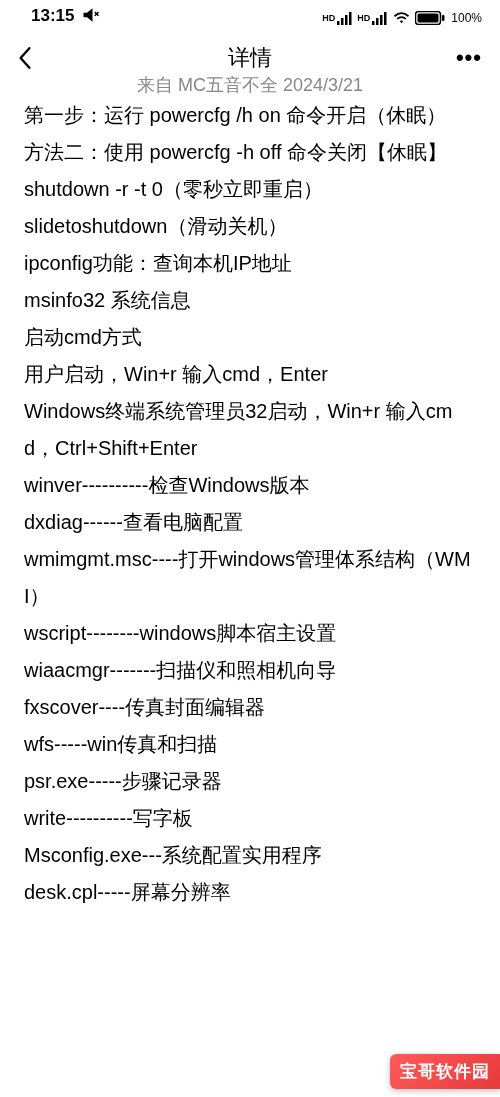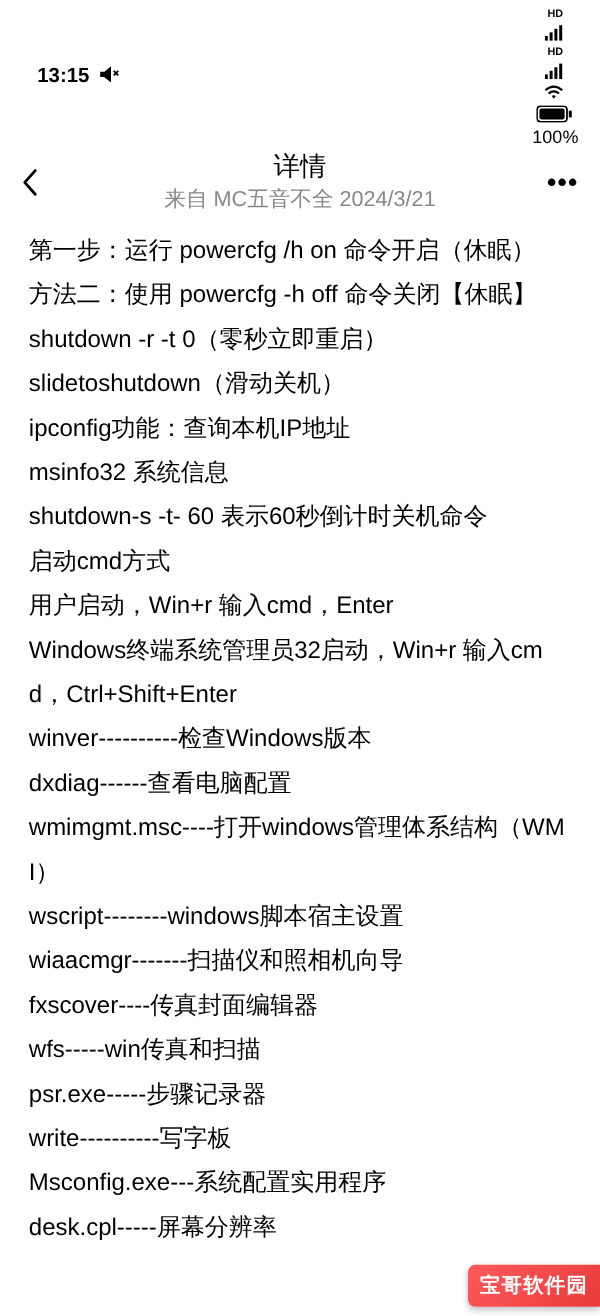--- a/index.html
+++ b/index.html
@@ -28,33 +28,31 @@
       display: flex;
       align-items: flex-start;
       gap: 8px;
       margin-left: 13px;
     }
     .status-right {
       display: flex;
       align-items: center;
       gap: 4px;
       font-size: 15px;
-      flex-direction: column;
     }
     .status-right svg {
       display: block;
     }
     .battery-text {
-      font-size: 15px;
+      font-size: 12px;
       font-weight: 500;
       margin-left: 2px;
     }
     .nav-bar {
       display: flex;
-      align-items: center;
       justify-content: space-between;
       padding: 12px 18px 8px 18px;
       position: relative;
     }
     .back-btn {
       width: 30px;
       display: flex;
       align-items: center;
       justify-content: flex-start;
     }
@@ -172,21 +170,20 @@
   </div>
 </div>
 
 <div class="content">
   <p>第一步：运行 powercfg /h on 命令开启（休眠）</p>
   <p>方法二：使用 powercfg -h off 命令关闭【休眠】</p>
   <p>shutdown -r -t 0（零秒立即重启）</p>
   <p>slidetoshutdown（滑动关机）</p>
   <p>ipconfig功能：查询本机IP地址</p>
   <p>msinfo32 系统信息</p>
-  <p>shutdown-s -t- 60 表示60秒倒计时关机命令</p>
   <p>启动cmd方式</p>
   <p>用户启动，Win+r 输入cmd，Enter</p>
   <p>Windows终端系统管理员32启动，Win+r 输入cmd，Ctrl+Shift+Enter</p>
   <p>winver----------检查Windows版本</p>
   <p>dxdiag------查看电脑配置</p>
   <p>wmimgmt.msc----打开windows管理体系结构（WMI）</p>
   <p>wscript--------windows脚本宿主设置</p>
   <p>wiaacmgr-------扫描仪和照相机向导</p>
   <p>fxscover----传真封面编辑器</p>
   <p>wfs-----win传真和扫描</p>

